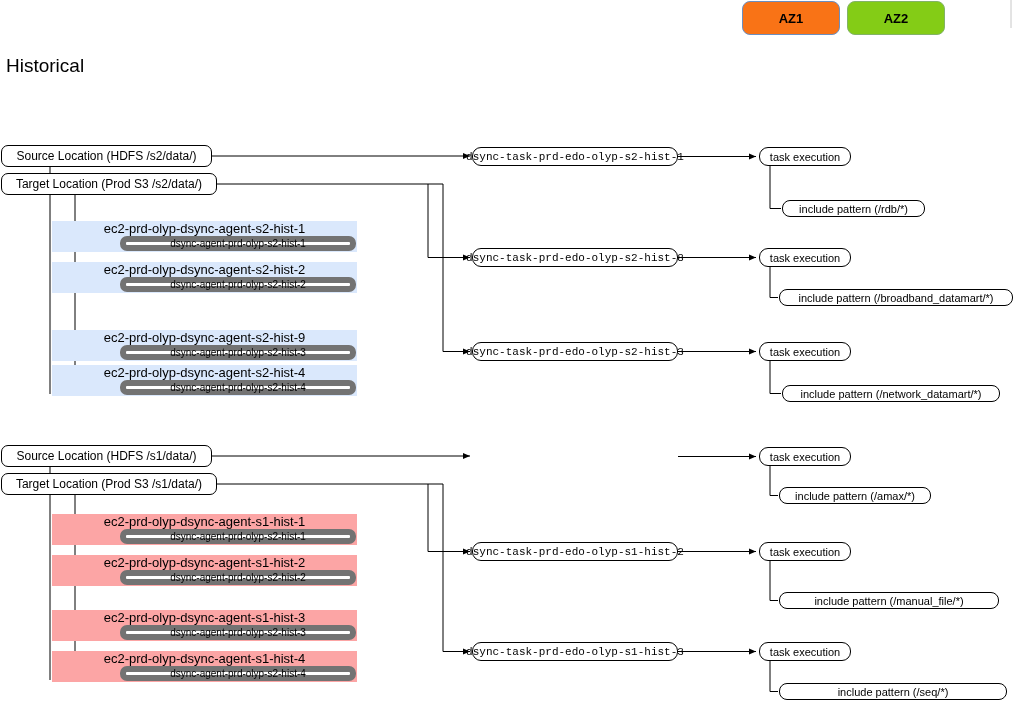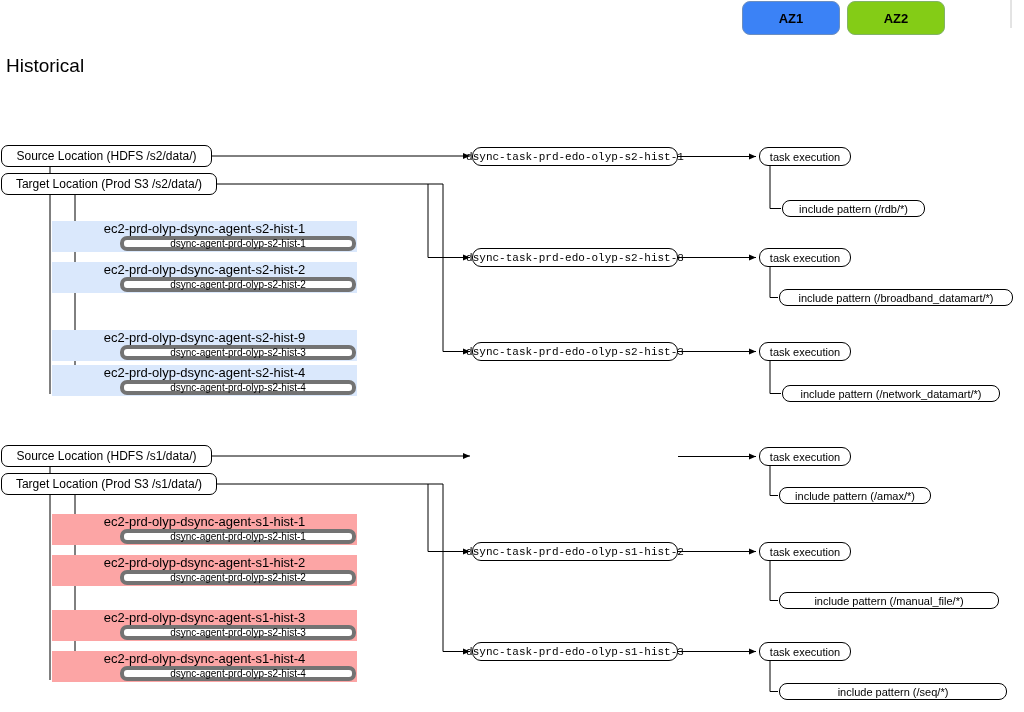--- a/index.html
+++ b/index.html
@@ -5,37 +5,37 @@
   * { margin:0; padding:0; box-sizing:border-box; }
   html,body { background:#ffffff; font-family:"Liberation Sans", sans-serif; color:#000; }
   .canvas { position:relative; width:1024px; height:712px; background:#fff; overflow:hidden; }
   .canvas > svg { position:absolute; left:0; top:0; }
 
   .title { position:absolute; left:6px; top:55px; font-size:19px; }
 
   .legendbox { position:absolute; top:1px; width:98px; height:34px; border:1px solid;
                border-radius:8px; display:flex; align-items:center; justify-content:center;
                font-size:13px; font-weight:bold; }
-  .az1 { background:#3b82f6; border-color:#6c8ebf; }
+  .az1 { background:#f97316; border-color:#6c8ebf; }
   .az2 { background:#84cc16; border-color:#82b366; }
 
   .box { position:absolute; background:#fff; border:1px solid #000; display:flex;
          align-items:center; justify-content:center; white-space:nowrap; }
   .loc     { height:22px; font-size:12px; border-radius:7px; }
   .task    { left:472px; width:206px; height:19px; font-size:11px; border-radius:9px;font-family:Liberation Mono, monospace; }
   .exec    { left:759px; width:92px;  height:19px; font-size:11px; border-radius:9px; }
   .pattern { height:17px; font-size:11px; border-radius:8px; }
 
   .agent { position:absolute; left:45px; width:305px; height:31px;margin-left:7px; }
   .agent.blue  { background:#dae8fc; }
   .agent.green { background:#fca5a5; }
   .agent-name { position:absolute; left:0; right:0; top:0; text-align:center;
                 font-size:13px; line-height:16px; white-space:nowrap; }
   .agent-sub { position:absolute; left:68px; top:15px; width:236px; height:15px;
-               background:#fff; border:4px solid #737373; border-radius:7px;
+               background:#fff; border:6px solid #737373; border-radius:7px;
                display:flex; align-items:center; justify-content:center;
                font-size:10px; white-space:nowrap; }
 </style>
 </head>
 <body>
 
 <div class="canvas">
 
   <svg width="1024" height="712">
     <defs>

